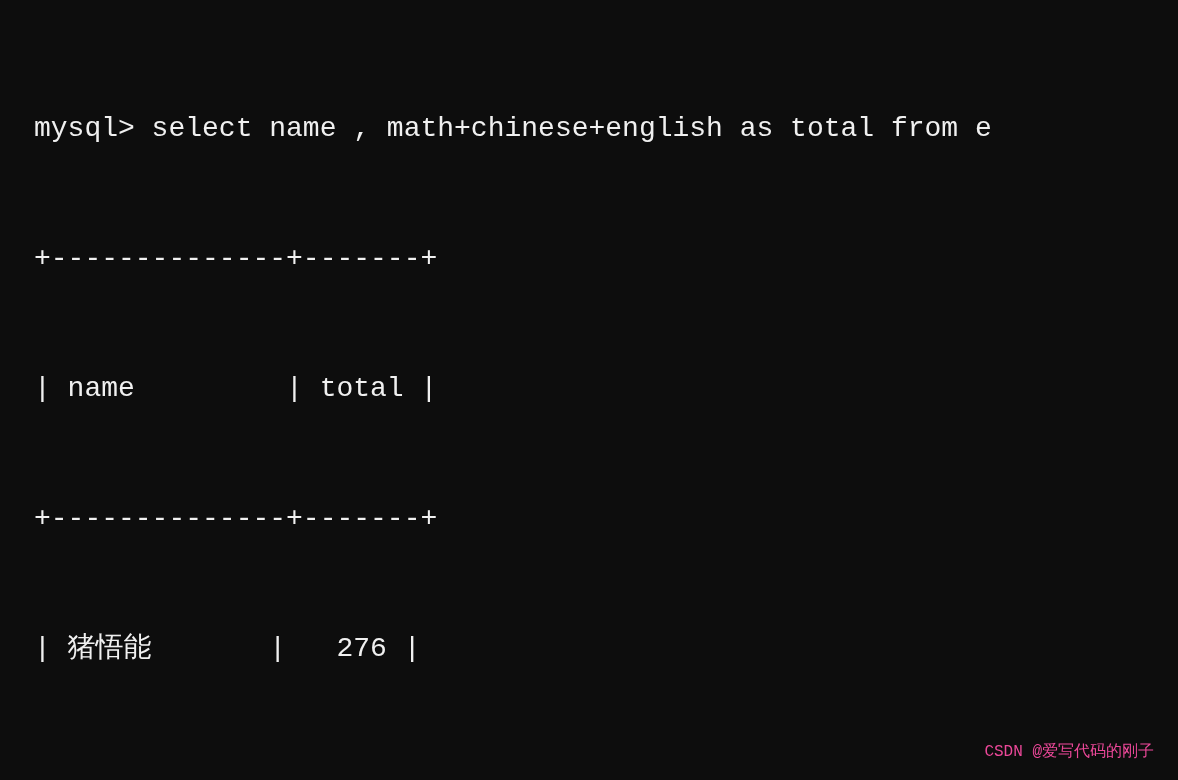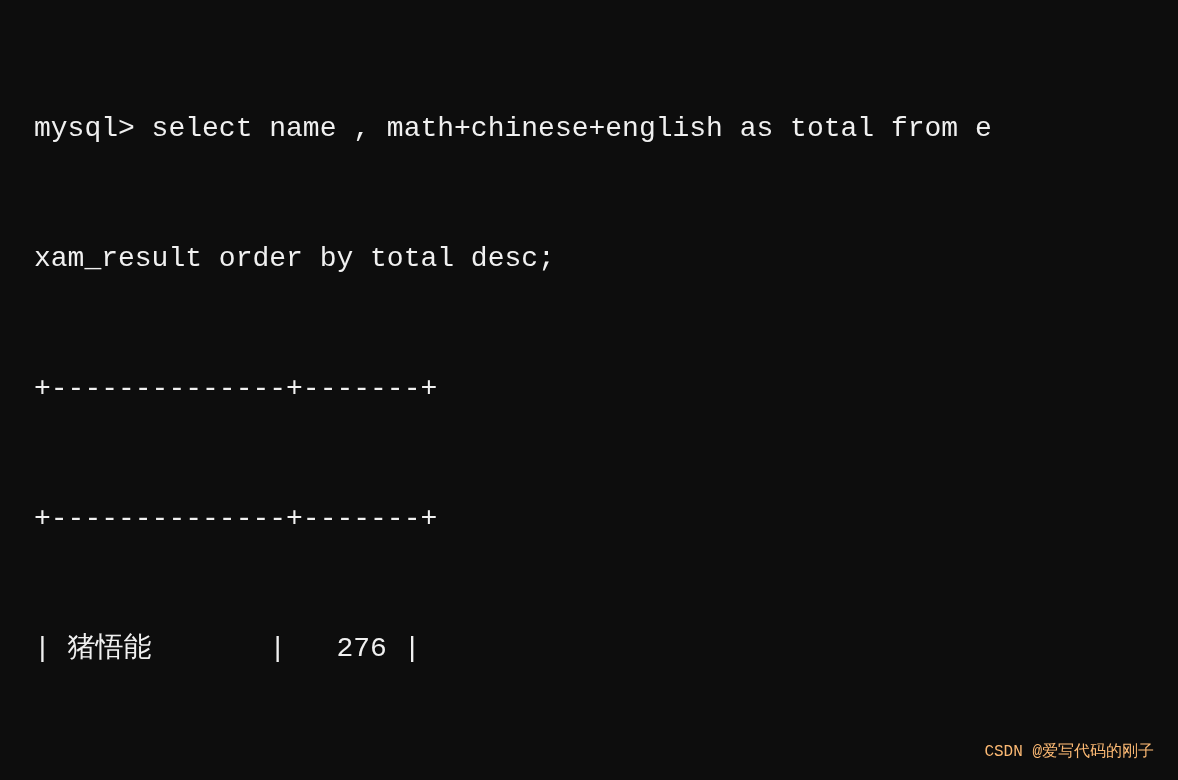--- a/index.html
+++ b/index.html
@@ -23,37 +23,37 @@
       padding: 20px 24px;
       line-height: 1.55;
       white-space: pre;
     }
 
     .watermark {
       position: absolute;
       bottom: 18px;
       right: 24px;
       font-size: 16px;
-      color: #fdba74;
+      color: #ec4899;
       font-family: 'Courier New', Courier, monospace;
       white-space: nowrap;
     }
 
     .line {
       display: block;
       margin-left: 10px;
     }
   </style>
 </head>
 <body>
 
 <div class="terminal">
   <span class="line">mysql&gt; select name , math+chinese+english as total from e</span>
-  <span class="line">xam_result order by total desc;</span>
   <span class="line">+--------------+-------+</span>
+  <span class="line">| name         | total |</span>
   <span class="line">+--------------+-------+</span>
   <span class="line">| 猪悟能       |   276 |</span>
   
   
   
   
   
   
   
   

